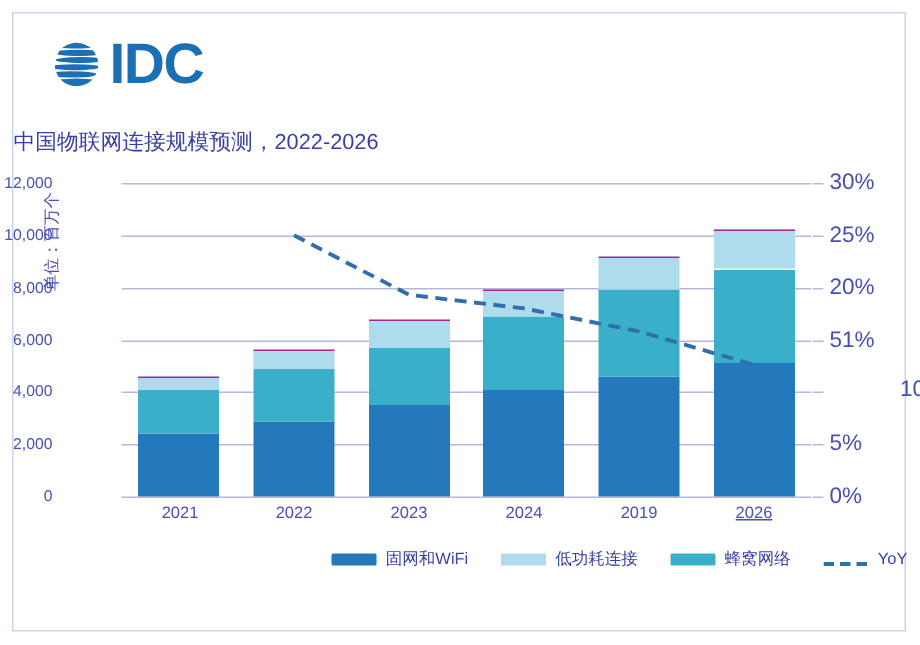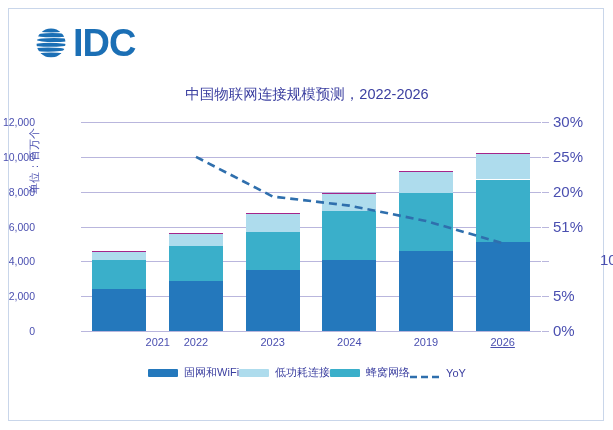--- a/index.html
+++ b/index.html
@@ -20,21 +20,21 @@
   #logo { position:absolute; left:22px; top:14px; display:flex; align-items:center; }
   #logo svg { display:block; }
   #logo .wordmark {
     font-size:38px; font-weight:bold; color:#1b6fb5;
     letter-spacing:-1px; line-height:38px; margin-left:2px;
     font-family:"Liberation Sans", sans-serif;
   }
   
   #chart-title {
     position:absolute; left:0; top:76px; width:596px;
-    text-align:center; color:#3b3fa0; font-size:14.5px;
+    text-align:left; color:#3b3fa0; font-size:14.5px;
     font-family:"Liberation Sans", sans-serif;
   }
   
   #plot {
     position:absolute;
     left:72px; top:113px;
     width:460px; height:209px;
   }
   .gridline {
     position:absolute; left:0; width:460px; height:1px;
@@ -65,21 +65,22 @@
   .seg.lpwa    { background:#aedced; }
   .seg.other   { background:#a5258a; }
   .xtick {
     position:absolute; top:214px; width:76px; text-align:center;
     color:#4a4fb0; font-size:11px;
   }
   #yoy-svg { position:absolute; left:0; top:0; width:460px; height:209px; overflow:visible; }
   
   #legend {
     position:absolute; left:0; top:356px; width:596px;
-    display:flex; justify-content:center; align-items:center;
+    display:flex; justify-content:flex-end; align-items:center;
+    gap:22px;
   }
   .legend-item { display:flex; align-items:center; gap:6px; }
   .swatch { width:30px; height:8px; border-radius:1px; }
   .legend-label { color:#3b3fa0; font-size:11px; white-space:nowrap; }
   .dash-swatch { width:30px; height:10px; }
   
   #source {
     position:absolute; left:22px; top:390px;
     color:#4a4fb0; font-size:10.5px;
   }
@@ -181,21 +182,21 @@
           <div class="seg other" style="height: 0.870833px; bottom: 159.362px; background: rgb(165, 37, 138);"></div>
         </div>
         <div class="bar-group" style="left: 394.667px; height: 209px;">
           <div class="seg fixed" style="height: 88.825px; bottom: 0px; background: rgb(36, 120, 188);"></div>
           <div class="seg cell" style="height: 62.7px; bottom: 88.825px; background: rgb(58, 175, 202);"></div>
           <div class="seg lpwa" style="height: 26.125px; bottom: 151.525px; background: rgb(174, 220, 237);"></div>
           <div class="seg other" style="height: 0.870833px; bottom: 177.65px; background: rgb(165, 37, 138);"></div>
         </div>
       </div>
     <div id="xlabels">
-        <div class="xtick" style="left: 13px; text-align: right;">2021</div>
+        <div class="xtick" style="left: 1px;">2021</div>
         <div class="xtick" style="left: 77px;">2022</div>
         <div class="xtick" style="left: 153.667px;">2023</div>
         <div class="xtick" style="left: 230.333px;">2024</div>
         <div class="xtick" style="left: 307px;">2019</div>
         <div class="xtick" style="left: 383.667px; text-decoration: underline;">2026</div>
       </div>
     <svg id="yoy-svg">
         <polyline points="115,34.833333333333314 191.66666666666669,74.54333333333335 268.3333333333333,83.60000000000001 345,98.92666666666665 421.6666666666667,121.22" fill="none" stroke="#2f6fad" stroke-width="2.6" stroke-dasharray="8,5"></polyline>
       </svg>
   </div>

